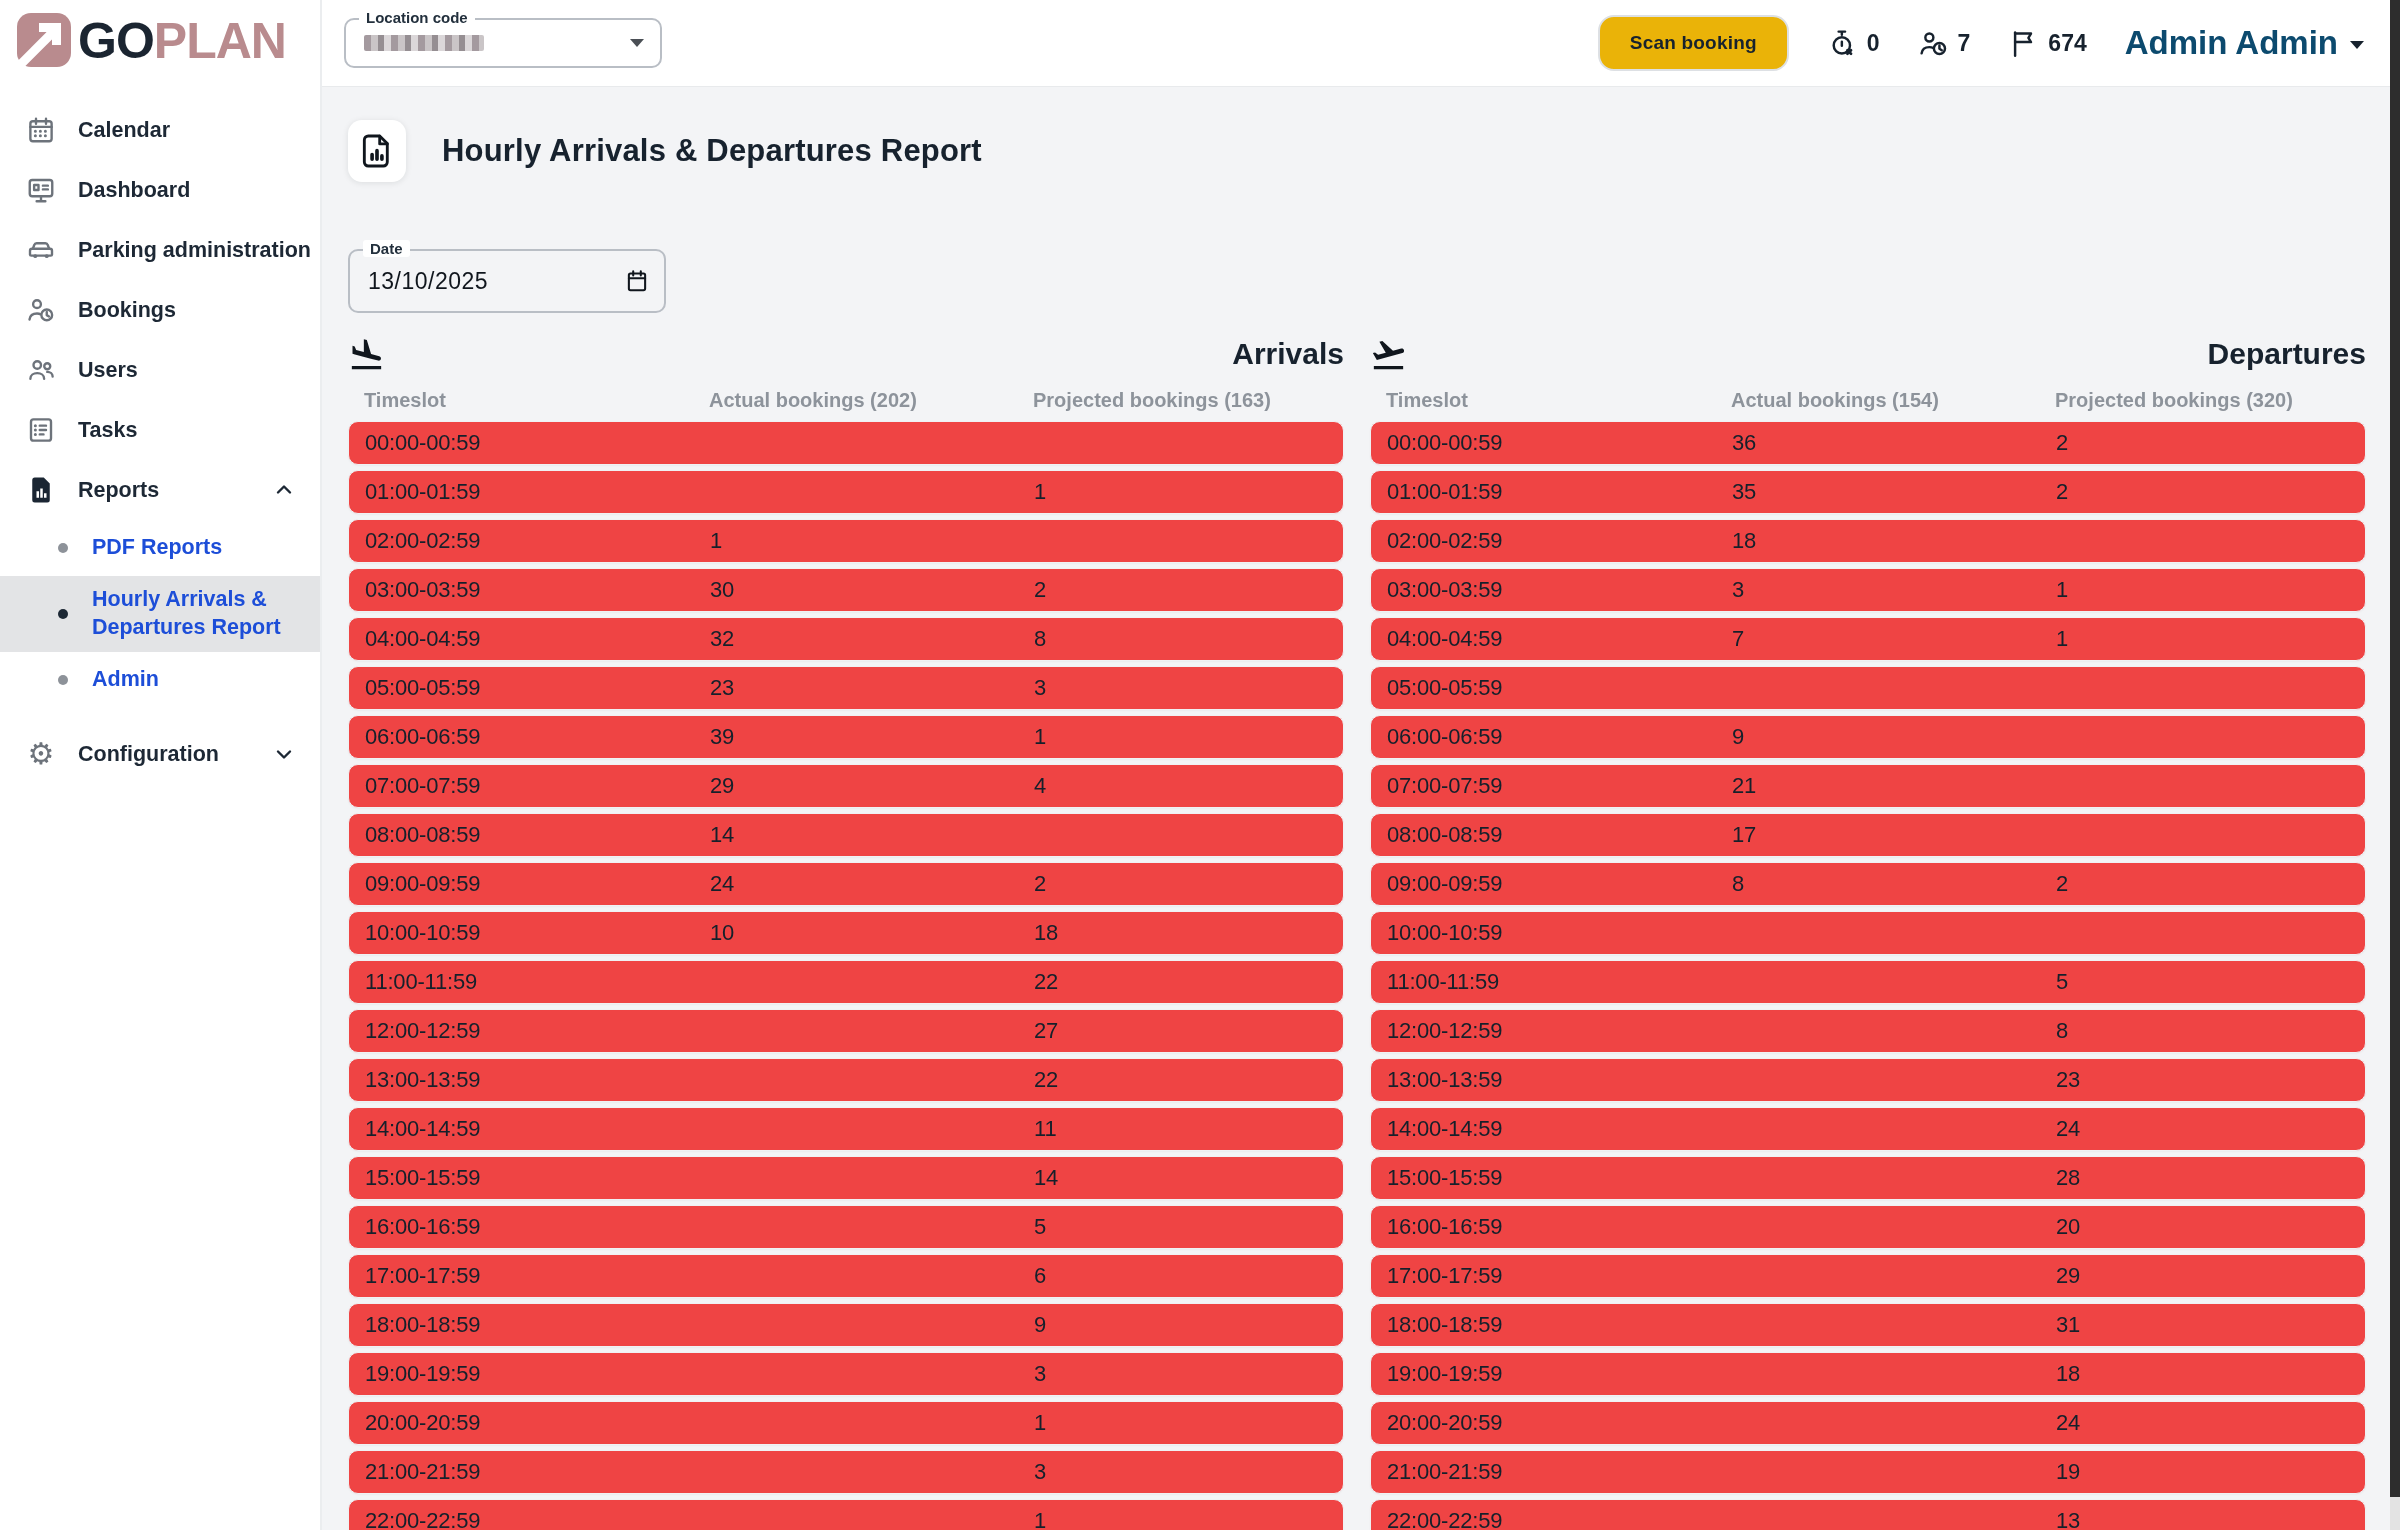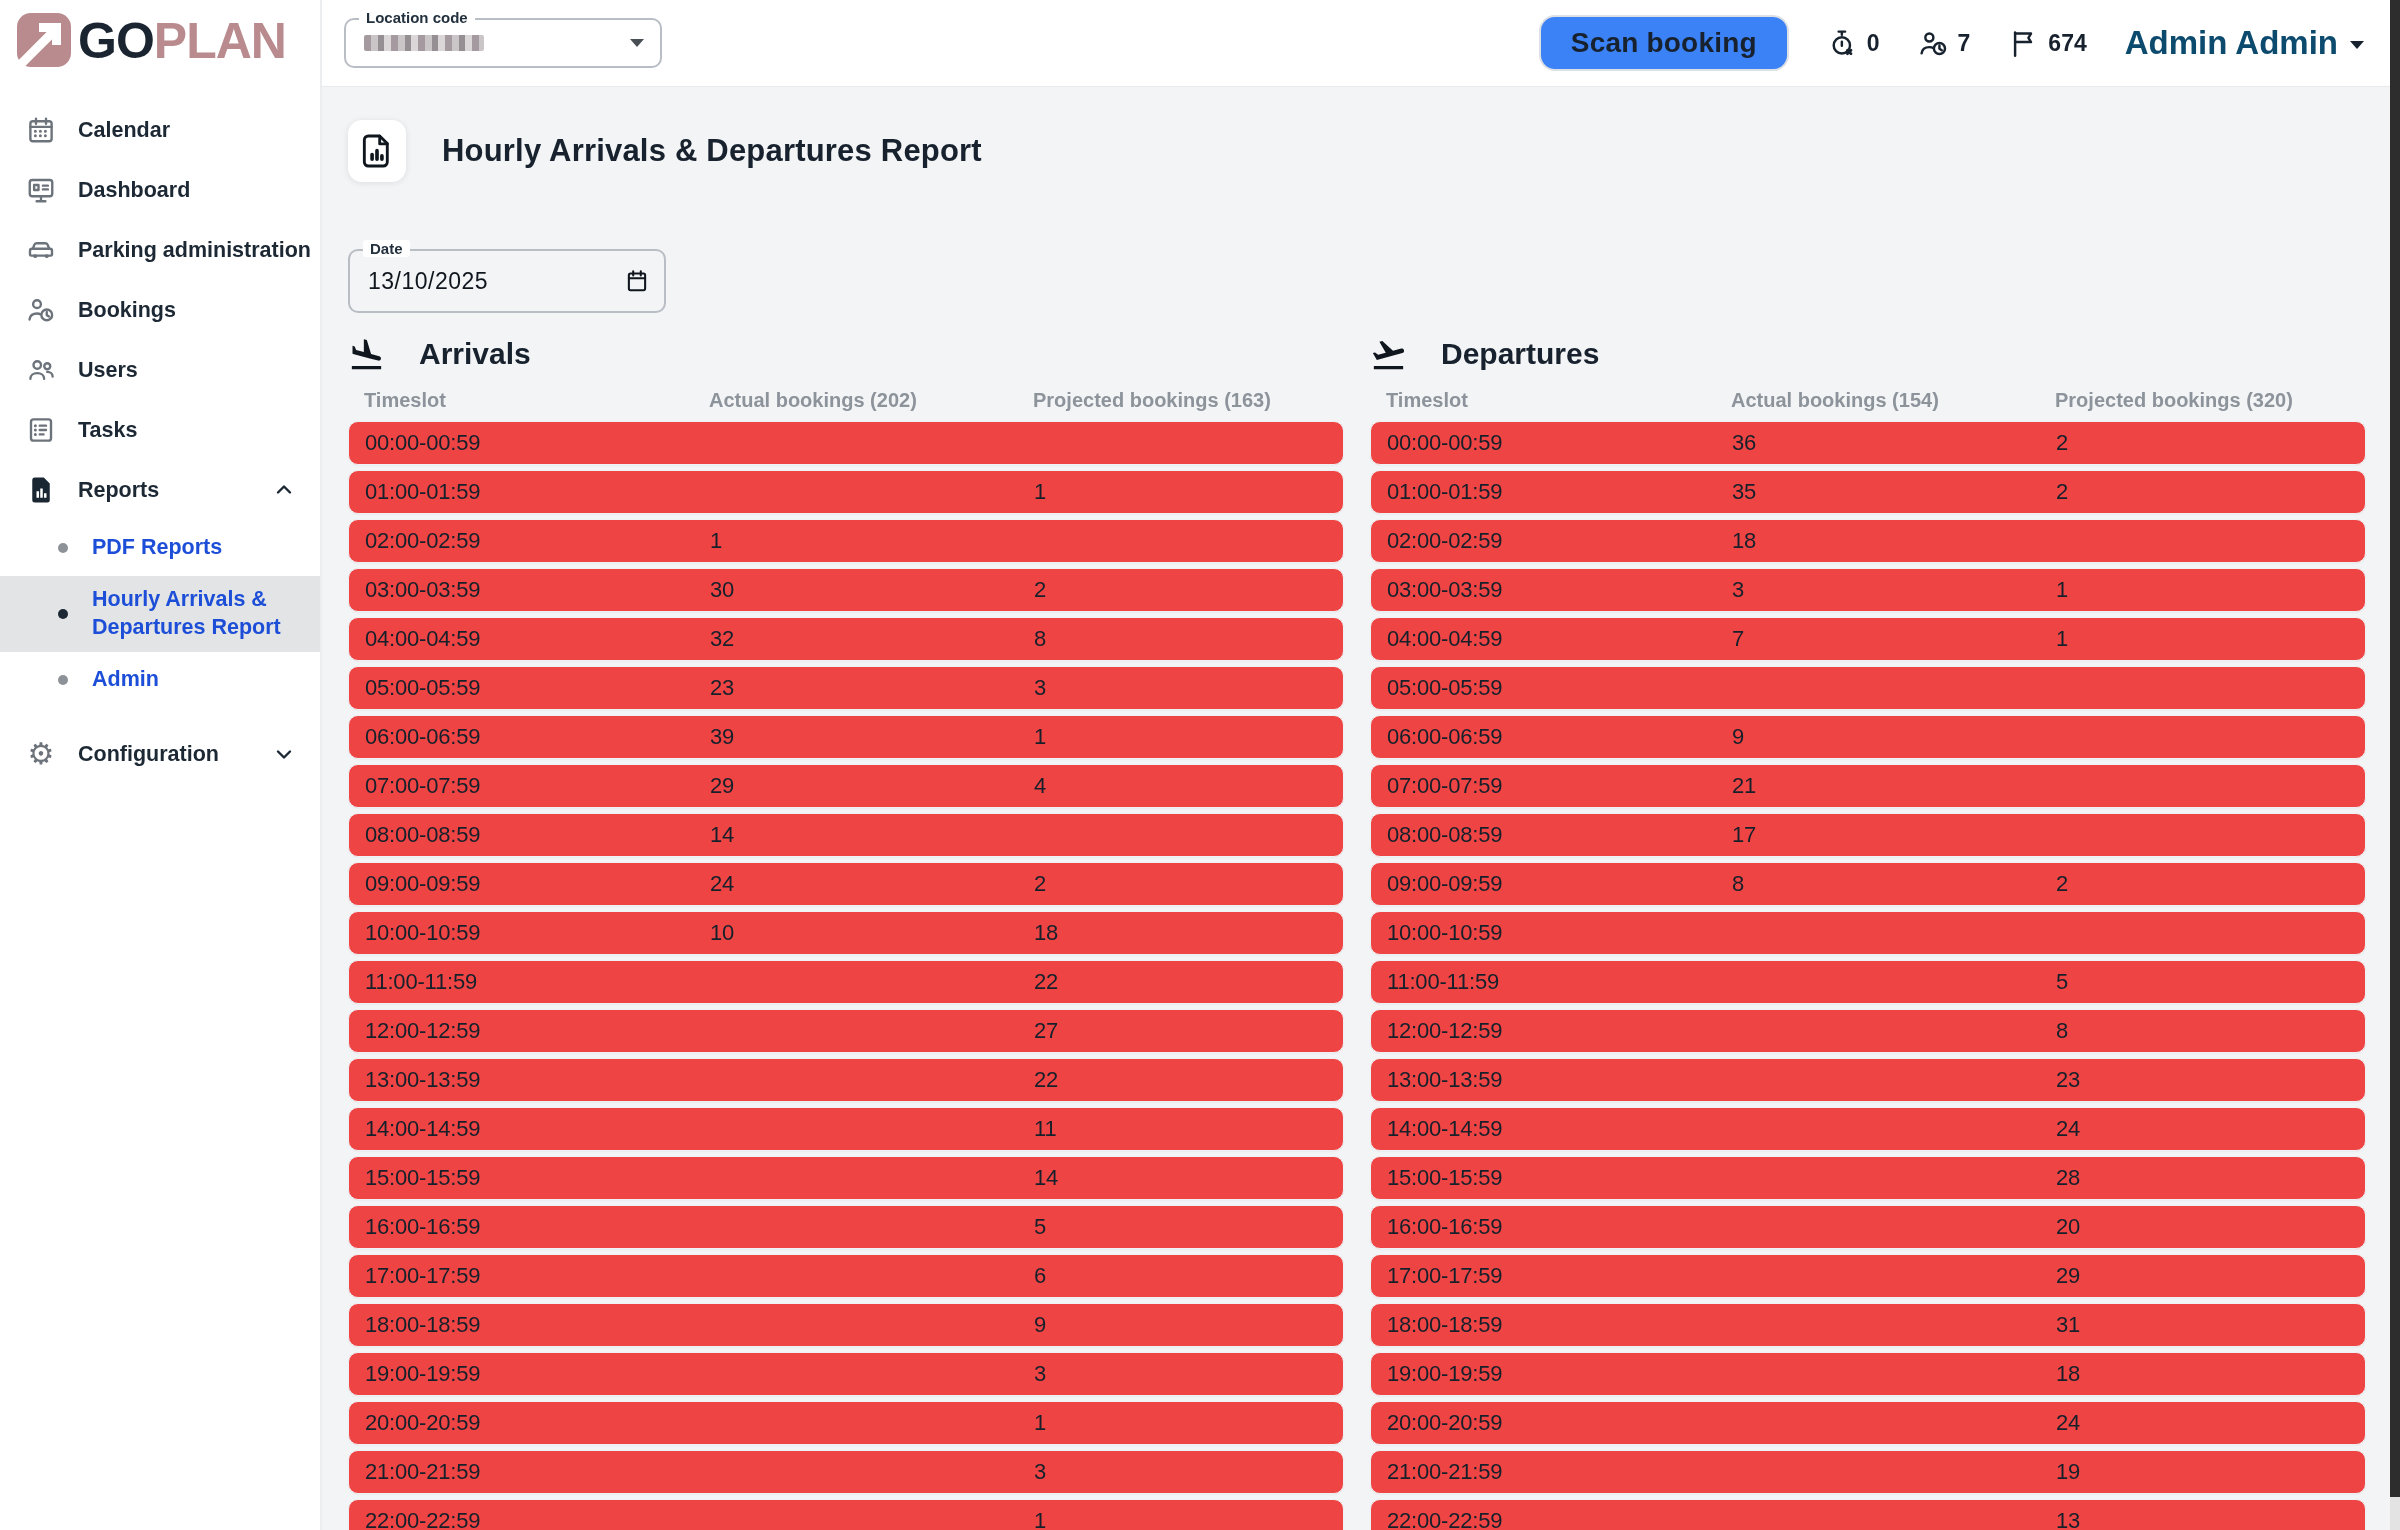--- a/index.html
+++ b/index.html
@@ -35,39 +35,39 @@
   .topbar{position:absolute;left:322px;right:10px;top:0;height:86px;background:#fff;border-bottom:1px solid #e8eaec;display:flex;align-items:center;z-index:2;}
   .outlined-field{position:relative;width:318px;height:50px;border:2px solid #b9bec5;border-radius:10px;display:flex;align-items:center;background:transparent;box-sizing:border-box;text-align:center;}
   .field-label{position:absolute;top:-11px;left:13px;background:#fff;padding:0 7px;font-size:15px;font-weight:700;color:#23303d;border-radius:3px;}
   .loc-field{margin-left:22px;}
   .masked-value{margin-left:18px;width:120px;height:16px;border-radius:2px;opacity:.9;
     background-image:
       repeating-linear-gradient(90deg,#9b9095 0 7px,#c5bfc2 7px 14px,#8a8287 14px 20px,#d8d3d5 20px 27px),
       repeating-linear-gradient(0deg,rgba(255,255,255,0) 0 5px,rgba(255,255,255,.45) 5px 9px);}
   .select-caret{margin-left:auto;margin-right:16px;width:0;height:0;border-left:7px solid transparent;border-right:7px solid transparent;border-top:8px solid #4a4f55;}
   .top-right{margin-left:auto;display:flex;align-items:center;gap:38px;padding-right:26px;}
-  .scan-btn{height:56px;padding:0 30px;border:2px solid #dde0e4;border-radius:16px;background:#3b82f6;font-family:inherit;font-size:28px;font-weight:700;color:#17222e;letter-spacing:.2px;cursor:pointer;}
+  .scan-btn{height:56px;padding:0 30px;border:2px solid #dde0e4;border-radius:16px;background:#eab308;font-family:inherit;font-size:19px;font-weight:700;color:#17222e;letter-spacing:.2px;cursor:pointer;}
   .counter{display:flex;align-items:center;gap:9px;font-size:23px;font-weight:600;color:#17222e;cursor:pointer;}
   .counter svg{width:31px;height:31px;color:#17222e;}
   .admin-menu{display:flex;align-items:center;gap:12px;font-size:33px;font-weight:800;color:#0c4a6e;cursor:pointer;}
   .admin-caret{width:0;height:0;border-left:7px solid transparent;border-right:7px solid transparent;border-top:8px solid #17222e;margin-top:4px;}
   
   .content{position:absolute;left:322px;top:87px;right:10px;bottom:0;padding:32px 24px 0 26px;overflow:hidden;}
   .title-row{display:flex;align-items:center;gap:36px;height:64px;}
   .title-icon-card{width:58px;height:62px;background:#fff;border-radius:14px;box-shadow:0 1px 6px rgba(20,26,34,.10);display:flex;align-items:center;justify-content:center;flex:none;}
   .title-icon-card svg{width:38px;height:38px;color:#10161d;}
   .page-title{font-size:31px;font-weight:800;color:#17222e;letter-spacing:.2px;}
   .date-field{margin-top:66px;height:64px;}
   .date-value{margin-left:18px;font-size:23px;font-weight:500;color:#10161d;letter-spacing:.5px;}
   .date-glyph{margin-left:auto;margin-right:14px;width:26px;height:26px;color:#10161d;}
   .date-glyph svg{width:26px;height:26px;}
   
   .sections{display:flex;gap:26px;margin-top:18px;}
   .section{flex:1;min-width:0;}
-  .sec-head{display:flex;align-items:center;gap:34px;height:46px;}
+  .sec-head{display:flex;align-items:center;gap:34px;height:46px;justify-content:space-between;}
   .sec-head svg{width:37px;height:37px;color:#10161d;flex:none;}
   .sec-title{font-size:30px;font-weight:800;color:#17222e;}
   .thead{display:grid;grid-template-columns:345px 324px 1fr;margin-top:12px;}
   .th{font-size:20px;font-weight:700;color:#8d939b;padding-left:16px;white-space:nowrap;}
   .tbody{margin-top:9px;}
   .trow{display:grid;grid-template-columns:345px 324px 1fr;align-items:center;height:44px;margin-bottom:5px;background:#ef4444;border:1px solid #f0f1f3;border-radius:10px;box-shadow:0 1px 2px rgba(16,24,40,.04);box-sizing:border-box;}
   .tcell{font-size:22px;font-weight:500;color:#15202b;padding-left:16px;letter-spacing:-.2px;white-space:nowrap;}
   
   .scroll-track{position:absolute;right:0;top:0;width:10px;height:100%;background:#e3e3e3;z-index:5;}
   .scroll-thumb{position:absolute;right:0;top:0;width:10px;height:1497px;background:#2d2d2d;}

